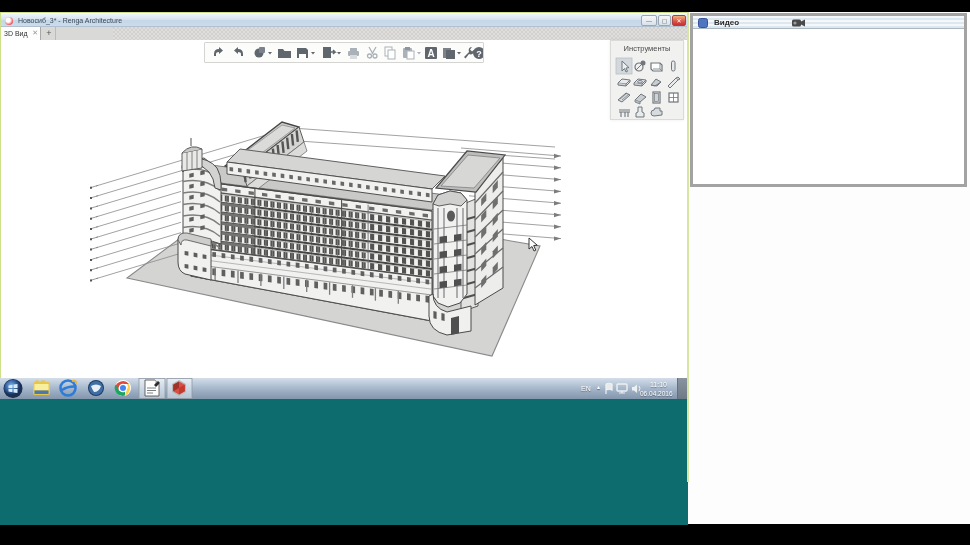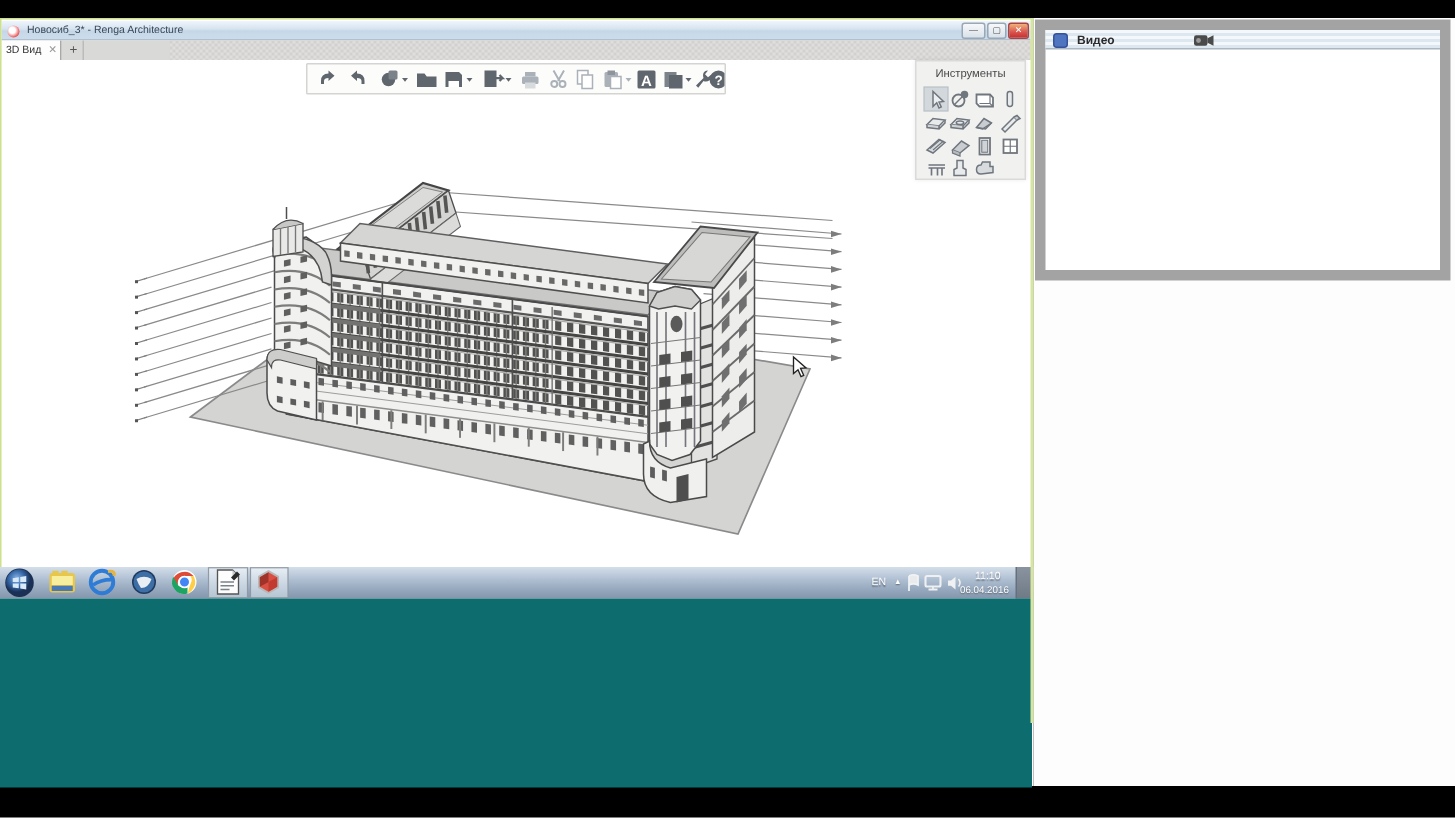--- a/index.html
+++ b/index.html
@@ -24,21 +24,21 @@
 #canvas{position:absolute;left:0;top:27px;width:688px;height:339px;background:#fff}
 #toolbar{position:absolute;left:204px;top:2px;width:280px;height:21px;background:#fcfcfb;
   border:1px solid #d4d4d2;border-radius:1px}
 #palette{position:absolute;left:610px;top:0px;width:74px;height:80px;background:#f1f1f0;
   border:1px solid #dadad8;box-shadow:0 0 3px rgba(0,0,0,.08)}
 #palette .pt{width:100%;text-align:center;font-size:7.5px;color:#4a4a4a;margin-top:3px}
 #taskbar{position:absolute;left:0;top:365px;width:689px;height:21px;
   background:linear-gradient(#d4deea,#afbfd2 40%,#97a9be 70%,#8496ab)}
 #tdesk{position:absolute;left:0;top:386px;width:688px;height:126px;background:#0d6c6e}
 #rightpane{position:absolute;left:689px;top:12px;width:281px;height:512px;background:#fdfdfd}
-#vwin{position:absolute;left:1px;top:1px;width:277px;height:174px;background:#fff;border:7px solid #a3a3a3}
+#vwin{position:absolute;left:1px;top:1px;width:277px;height:174px;background:#fff;border:3px solid #a3a3a3}
 #vtitle{position:absolute;left:0;top:0;width:100%;height:13px;
   background:repeating-linear-gradient(#f4f8fb 0 2px,#dde7ef 2px 4px);border-bottom:1px solid #aab6c0}
 #vtitle .vt{position:absolute;left:21px;top:2px;font-size:8px;color:#2b2b2b;font-weight:bold}
 .tray{position:absolute;color:#fff;font-size:7px;text-shadow:0 1px 1px rgba(0,0,0,.4)}
 </style></head><body>
 <div id="desk">
 <div id="titlebar">
       <div id="ricon"></div>
       <div class="ttl">Новосиб_3* - Renga Architecture</div>
       <div class="wbtn" style="left:640px;width:16px">—</div>

